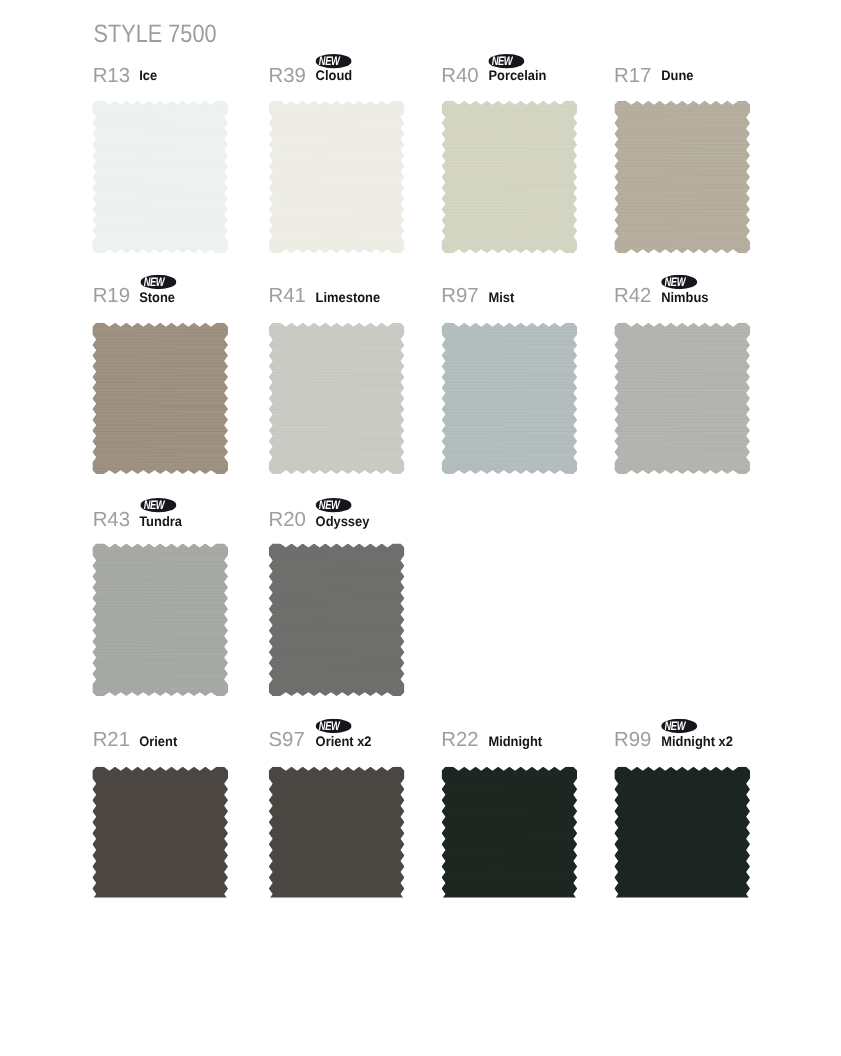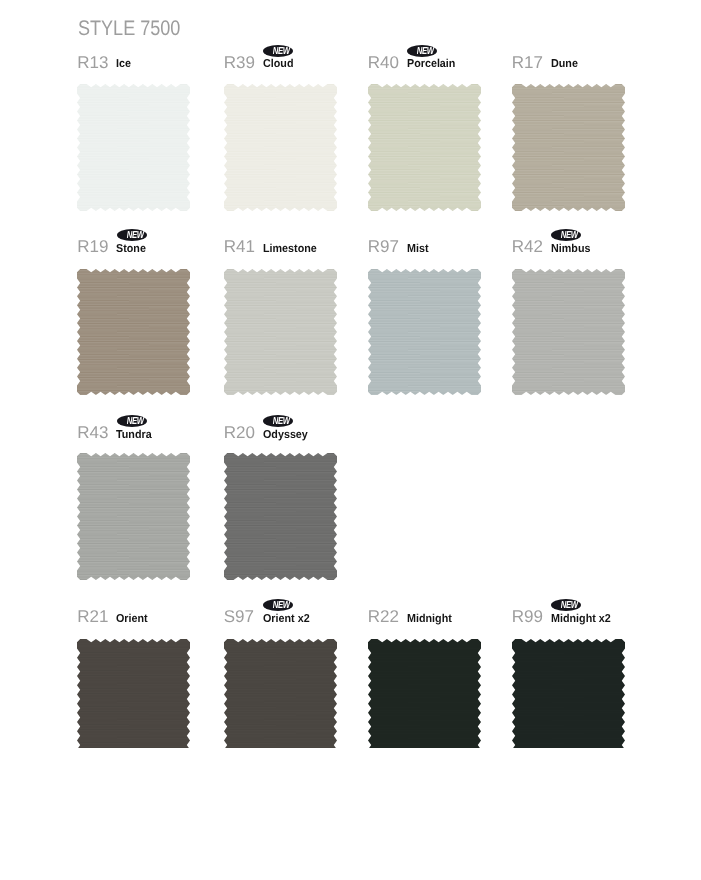--- a/index.html
+++ b/index.html
@@ -5,21 +5,21 @@
 <style>
   html,body{margin:0;padding:0;background:#ffffff;}
   body{width:701px;height:880px;font-family:"Liberation Sans",sans-serif;-webkit-font-smoothing:antialiased;text-rendering:geometricPrecision;}
   .page{position:relative;width:701px;height:748px;overflow:hidden;background:#ffffff;transform:translateZ(0);}
   .style-title{position:absolute;left:78px;top:18px;font-size:21px;line-height:21px;color:#9d9d9d;font-weight:400;white-space:nowrap;transform:scaleX(0.86) translateZ(0);transform-origin:left top;}
   .cell{position:absolute;width:113px;}
   .code{position:absolute;left:0.2px;top:-1.8px;font-size:17px;line-height:17px;color:#9e9e9e;font-weight:400;white-space:nowrap;transform:translateZ(0);}
   .cname{position:absolute;left:39.0px;top:2.5px;font-size:11.5px;line-height:12px;color:#151515;font-weight:bold;white-space:nowrap;transform:scaleX(0.935) translateZ(0);transform-origin:left top;}
   .badge{position:absolute;left:39.5px;top:-11.0px;width:30px;height:12px;display:block;}
   .badge-ell{position:absolute;left:0;top:0;display:block;}
-  .badge-txt{position:absolute;left:0;top:1px;width:30px;height:12px;line-height:12px;text-align:right;font-size:10.2px;letter-spacing:-0.4px;font-weight:bold;font-style:italic;color:#ffffff;}
+  .badge-txt{position:absolute;left:0;top:1px;width:30px;height:12px;line-height:12px;text-align:left;font-size:10.2px;letter-spacing:-0.4px;font-weight:bold;font-style:italic;color:#ffffff;}
   .badge-txt>i{display:inline-block;transform:scaleX(0.76) translateZ(0);font-style:italic;}
   .swatch{position:absolute;left:0;display:block;}
 </style>
 </head>
 <body>
 
 <svg width="0" height="0" style="position:absolute" aria-hidden="true">
   <defs>
     <pattern id="weave" width="113" height="18" patternUnits="userSpaceOnUse">
       <rect x="0" y="0" width="113" height="18" fill="#808080"></rect>

